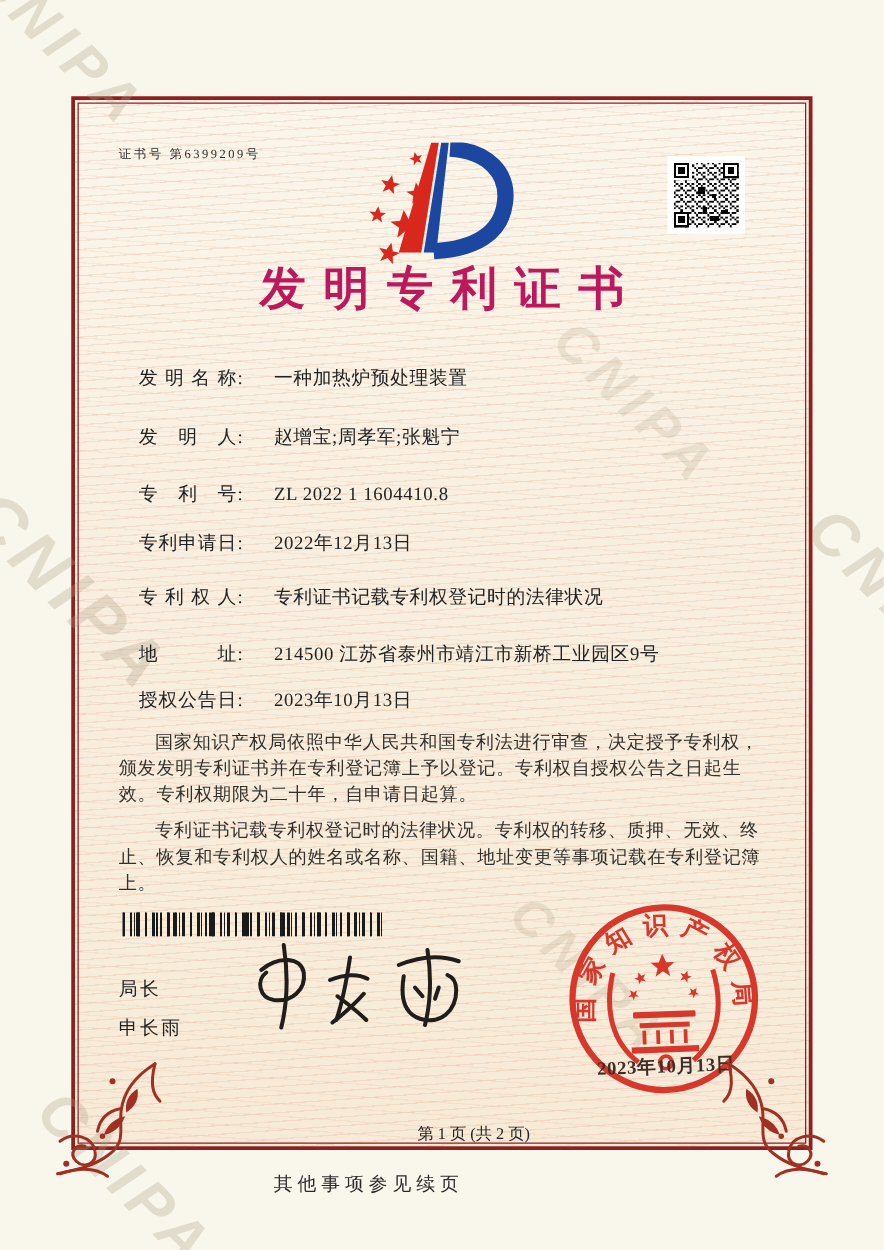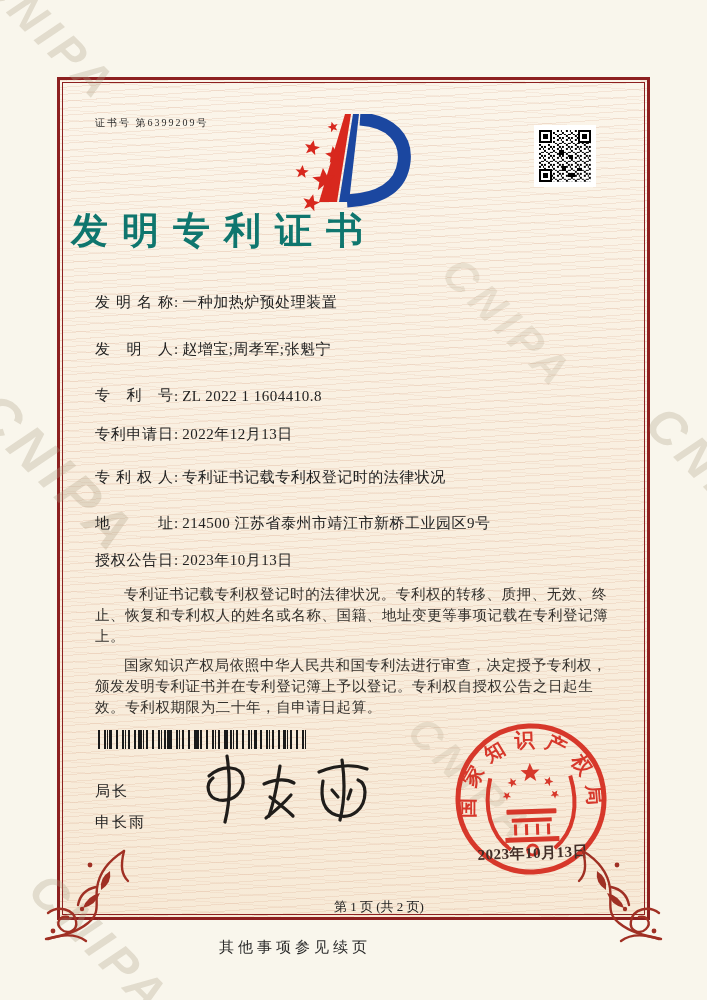--- a/index.html
+++ b/index.html
@@ -32,32 +32,33 @@
   .wm-d{left:628px;top:450px;font-size:50px;}
   .wm-e{left:392px;top:756px;font-size:42px;color:rgba(172,158,132,0.22);}
   .wm-f{left:12px;top:916px;font-size:48px;}
   .content{z-index:3;}
   
   .cert-no{left:95px;top:116px;font-size:10px;letter-spacing:2px;color:#2e2e2e;}
   .logo{left:283px;top:114px;width:130px;height:108px;}
   .qr{left:534px;top:125px;width:62px;height:62px;background:#fff;padding:0;}
   .qr svg{position:absolute;left:5px;top:5px;width:52px;height:52px;}
   .title{
-    left:57px;top:206px;width:593px;text-indent:14px;
-    font-size:37px;font-weight:bold;letter-spacing:14px;color:#0f766e;
+    left:57px;top:206px;width:593px;text-align:center;text-indent:14px;
+    font-size:37px;font-weight:bold;letter-spacing:14px;color:#be185d;
   }
   
   .fields{left:95px;top:288px;width:525px;font-size:15px;color:#222;}
   .frow{position:absolute;left:0;white-space:nowrap;}
   .flabel{
     display:inline-block;width:78px;text-align:justify;text-align-last:justify;
     vertical-align:bottom;
+    margin-left:16px;
   }
   .fcolon{display:inline-block;margin-left:1px;}
-  .fvalue{margin-left:4px;letter-spacing:0.5px;}
+  .fvalue{margin-left:25px;letter-spacing:0.5px;}
   .pair2{position:absolute;left:247px;top:0;}
   
   .paras{left:95px;top:584px;width:520px;font-size:14.5px;line-height:21px;color:#33302c;letter-spacing:0.6px;}
   .paras p{margin:0 0 8px 0;text-indent:2em;}
   
   .barcode{
     left:98px;top:730px;width:209px;height:19px;
     background:
       repeating-linear-gradient(90deg,#1a1a1a 0 2px,rgba(0,0,0,0) 2px 6px),
       repeating-linear-gradient(90deg,#1a1a1a 0 1px,rgba(0,0,0,0) 1px 9px),
@@ -171,22 +172,22 @@
   </div>
   <div class="frow" style="top:226px">
     <span class="flabel">地址</span><span class="fcolon">:</span><span class="fvalue">214500 江苏省泰州市靖江市新桥工业园区9号</span>
   </div>
   <div class="frow" style="top:263px;width:525px">
     <span class="flabel">授权公告日</span><span class="fcolon">:</span><span class="fvalue">2023年10月13日</span>
   </div>
 </div>
 
 <div class="abs content paras">
+  <p>国家知识产权局依照中华人民共和国专利法进行审查，决定授予专利权，颁发发明专利证书并在专利登记簿上予以登记。专利权自授权公告之日起生效。专利权期限为二十年，自申请日起算。</p>
   <p>专利证书记载专利权登记时的法律状况。专利权的转移、质押、无效、终止、恢复和专利权人的姓名或名称、国籍、地址变更等事项记载在专利登记簿上。</p>
-  <p>国家知识产权局依照中华人民共和国专利法进行审查，决定授予专利权，颁发发明专利证书并在专利登记簿上予以登记。专利权自授权公告之日起生效。专利权期限为二十年，自申请日起算。</p>
 </div>
 
 <div class="abs content barcode"></div>
 
 <div class="abs content signer">
   <div>局长</div>
   <div>申长雨</div>
 </div>
 <svg class="abs content sig-svg" viewBox="0 0 210 80">
   <g fill="none" stroke="#201d1a" stroke-width="3.2" stroke-linecap="round">

